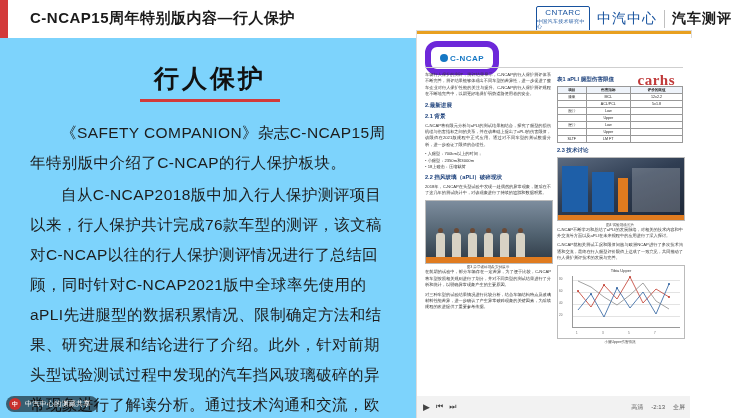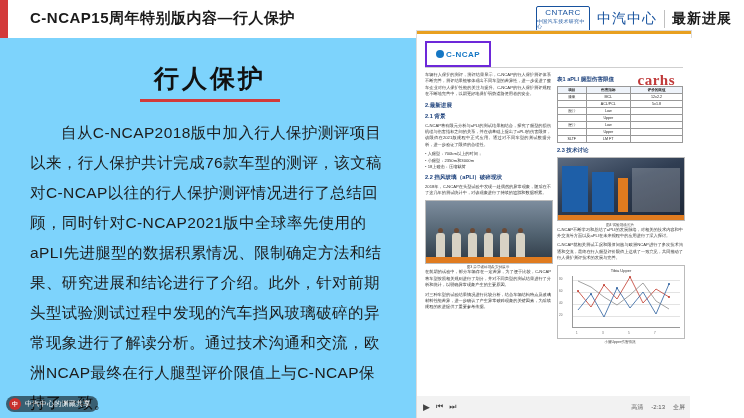--- a/index.html
+++ b/index.html
@@ -57,22 +57,22 @@
   }
 
   
   .slide{
     position:absolute;left:416px;top:30px;width:274px;height:366px;
     background:#ffffff;border:1px solid #dcdcdc;overflow:hidden;
   }
   .slide-topline{position:absolute;left:0;top:0;width:274px;height:3px;background:#e8a020;}
   .slide-head{position:absolute;left:8px;top:8px;right:8px;height:28px;}
   .cncap-logo{
-    position:absolute;left:0;top:2px;width:62px;height:22px;border:2px solid #6d28d9;
-    border-radius:0;display:flex;align-items:center;justify-content:center;gap:2px;
+    position:absolute;left:0;top:2px;width:62px;height:22px;border:6px solid #6d28d9;
+    border-radius:12px;display:flex;align-items:center;justify-content:center;gap:2px;
   }
   .cncap-logo .dot{width:8px;height:8px;border-radius:50%;background:#1577c4;}
   .cncap-logo .txt{font-size:8px;font-weight:bold;color:#1577c4;letter-spacing:.5px;}
   .carhs-logo{position:absolute;right:8px;top:0;text-align:right;margin-top:33px;}
   .carhs-logo .c1{font-size:15px;font-weight:bold;color:#c03a3a;letter-spacing:.5px;font-family:"Liberation Serif",serif;}
   .carhs-logo .c2{font-size:4.5px;color:#555;letter-spacing:.2px;}
   .slide-rule{position:absolute;left:8px;top:36px;width:258px;height:1px;background:#cfcfcf;}
 
   .slide-body{position:absolute;left:8px;top:41px;width:258px;bottom:16px;}
   .col-l{position:absolute;left:0;top:0;width:126px;}
@@ -139,28 +139,29 @@
   <div class="topbar">
     <div class="topbar-accent"></div>
     <div class="topbar-title">C-NCAP15周年特别版内容—行人保护</div>
     <div class="brand">
       <div class="brand-mark">
         <div class="bm1">CNTARC</div>
         <div class="bm2">中国汽车技术研究中心</div>
       </div>
       <div class="brand-cn">中汽中心</div>
       <div class="brand-div"></div>
-      <div class="brand-eval">最新进展</div>
+      <div class="brand-eval">汽车测评</div>
     </div>
   </div>
 
   <div class="article">
     <div class="article-inner">
       <div class="art-title">行人保护</div>
       <div class="art-underline"></div>
+      <p class="art-p">《SAFETY COMPANION》杂志C-NCAP15周年特别版中介绍了C-NCAP的行人保护板块。</p>
       <p class="art-p">自从C-NCAP2018版中加入行人保护测评项目以来，行人保护共计完成76款车型的测评，该文稿对C-NCAP以往的行人保护测评情况进行了总结回顾，同时针对C-NCAP2021版中全球率先使用的aPLI先进腿型的数据积累情况、限制确定方法和结果、研究进展和结论进行了介绍。此外，针对前期头型试验测试过程中发现的汽车挡风玻璃破碎的异常现象进行了解读分析。通过技术沟通和交流，欧洲NCAP最终在行人腿型评价限值上与C-NCAP保持了一致。</p>
     </div>
   </div>
 
   <div class="slide">
     <div class="slide-topline"></div>
 
     <div class="slide-head">
       <div class="cncap-logo">
         <span class="dot"></span>

